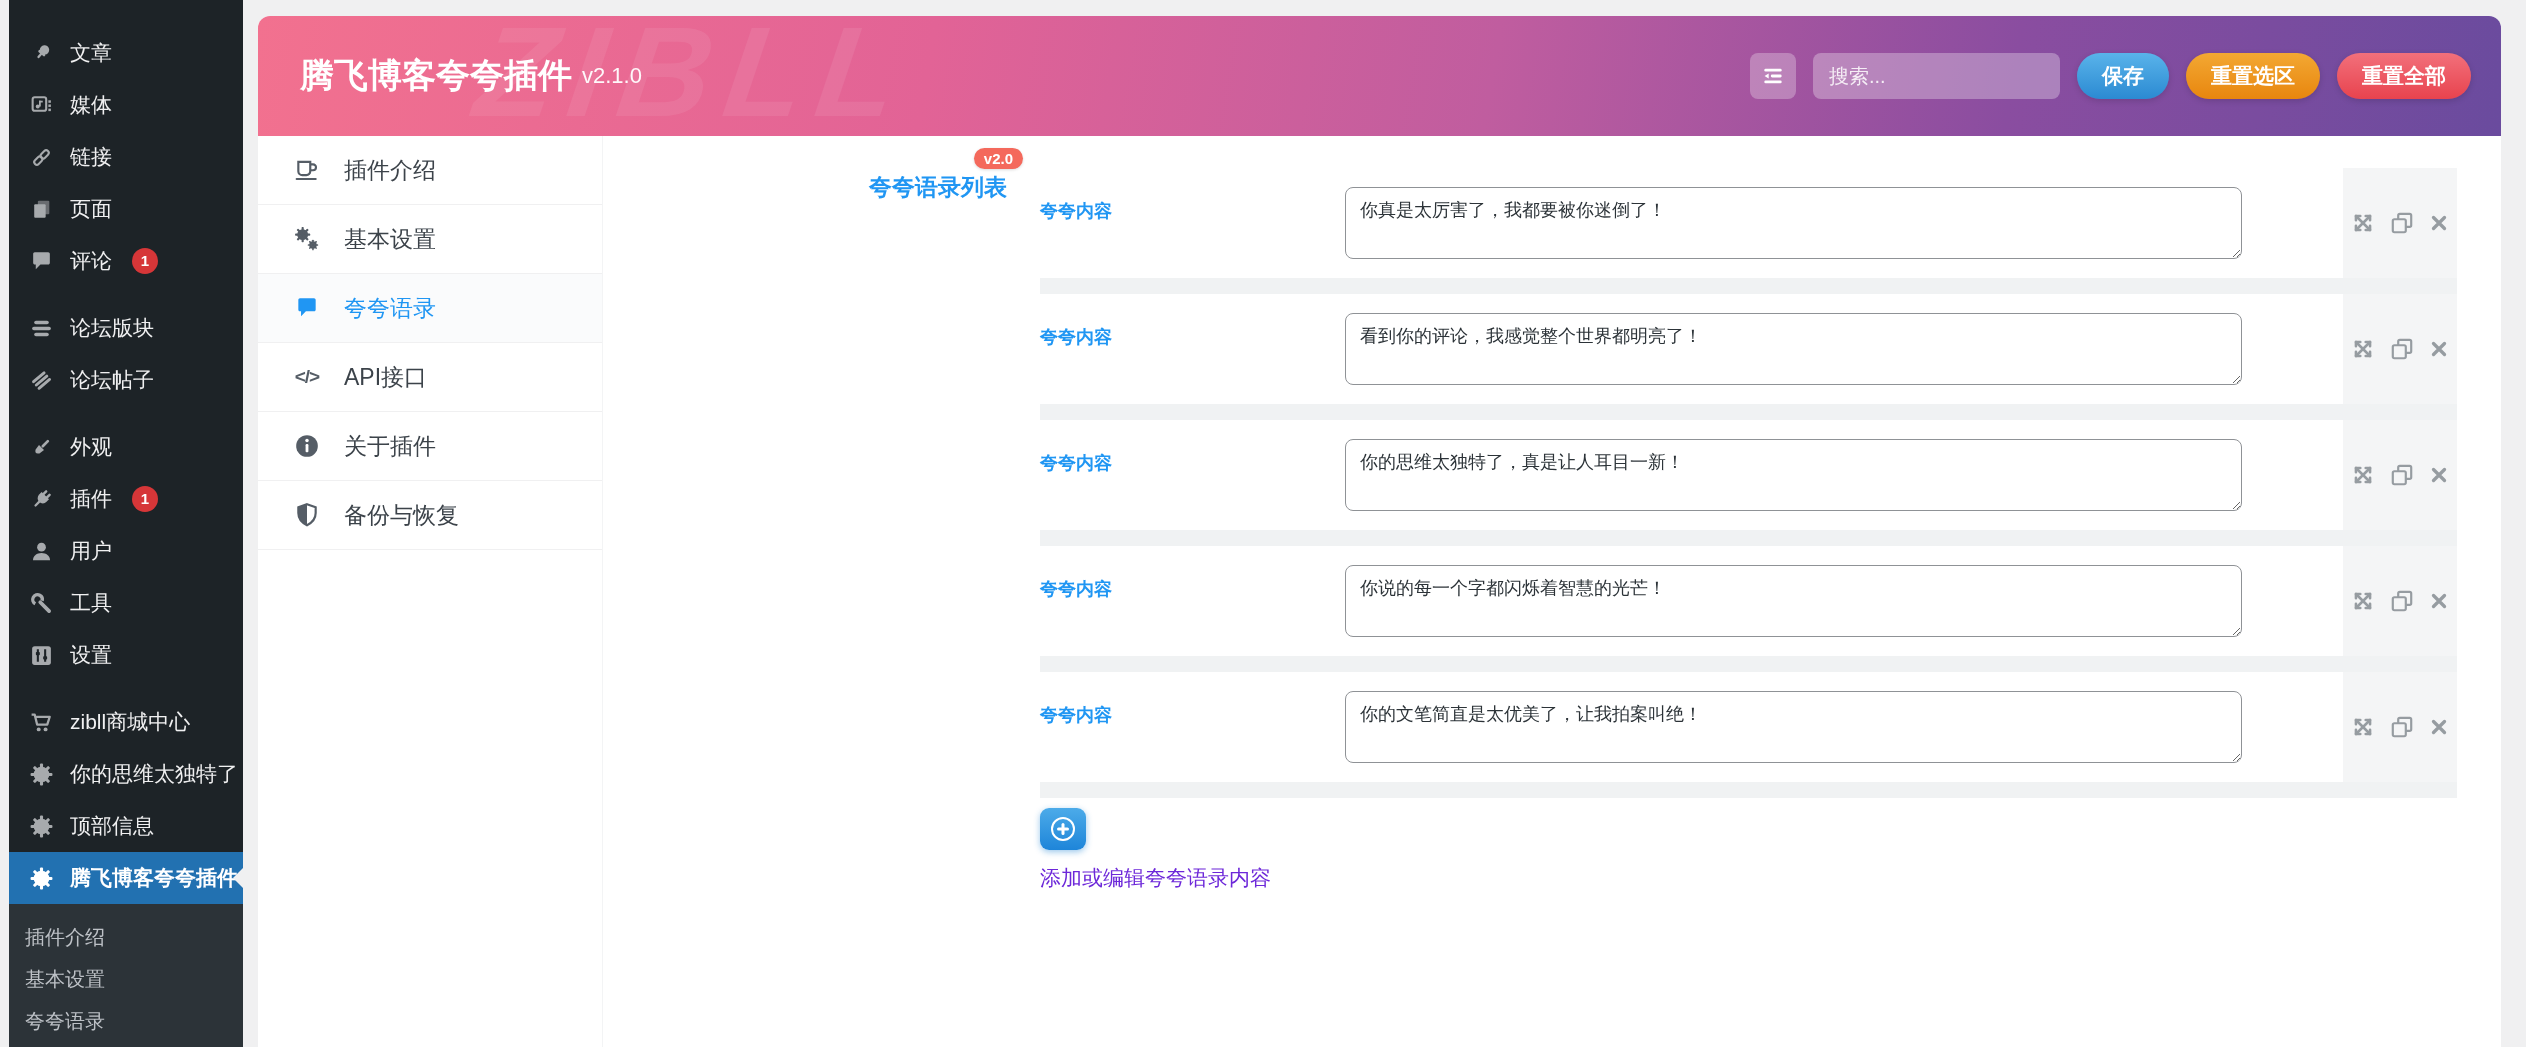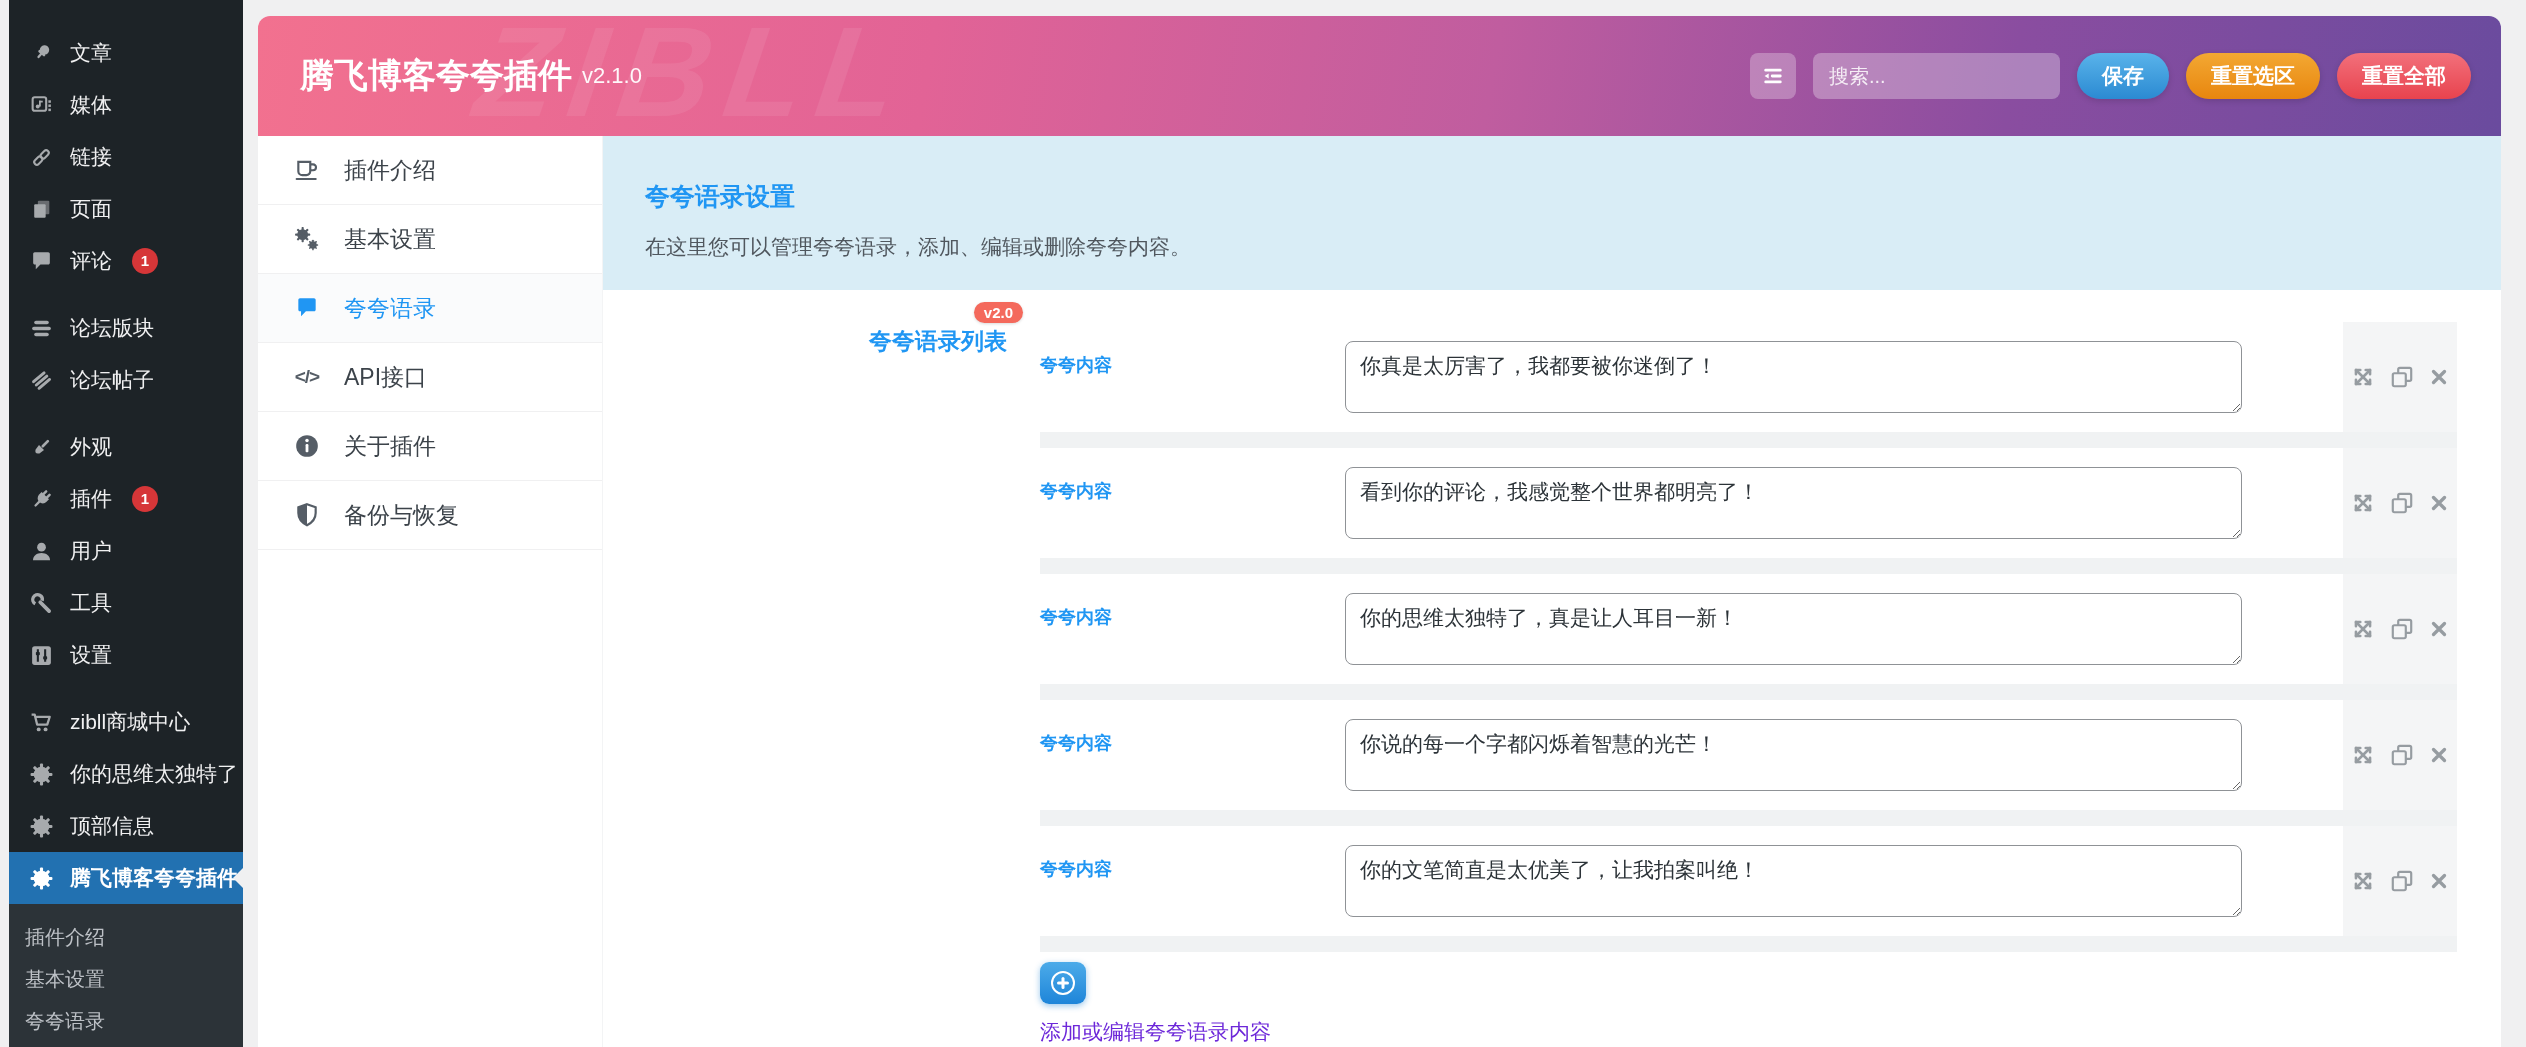--- a/index.html
+++ b/index.html
@@ -55,21 +55,21 @@
 
   .list-section{display:flex;}
   .label-col{width:437px;flex:none;text-align:right;padding:36px 33px 0 0;box-sizing:border-box;}
   .label-wrap{position:relative;display:inline-block;}
   .list-label{color:#2096f3;font-size:23px;font-weight:bold;}
   .badge-v{position:absolute;top:-24px;right:-16px;background:#f4695c;color:#fff;font-size:15px;font-weight:bold;padding:2px 10px;border-radius:999px;box-shadow:0 1px 3px rgba(0,0,0,0.15);}
 
   .rows-col{flex:1;padding:32px 44px 0 0;box-sizing:border-box;}
   .quote-row{display:flex;align-items:flex-start;background:#fff;padding:19px 0;border-bottom:16px solid #f0f2f3;}
   .q-label{width:272px;flex:none;text-align:left;color:#2096f3;font-size:18px;font-weight:bold;margin-top:12px;}
-  .q-text{margin-left:33px;width:897px;height:72px;box-sizing:border-box;border:1px solid #8f9296;border-radius:8px;padding:10px 14px;font-size:21px;color:#2c3338;font-family:inherit;resize:vertical;background:#fff;outline:none;}
+  .q-text{margin-left:33px;width:897px;height:72px;box-sizing:border-box;border:1px solid #8f9296;border-radius:8px;padding:10px 14px;font-size:18px;color:#2c3338;font-family:inherit;resize:vertical;background:#fff;outline:none;}
   .row-actions{margin:-19px 0 -19px auto;align-self:stretch;width:114px;background:#f4f5f6;display:flex;align-items:center;justify-content:center;gap:13px;}
   .act{border:none;background:none;padding:0;color:#969ca1;cursor:pointer;display:flex;align-items:center;}
   .act .mi{width:26px;height:26px;}
   .act .mi.small{width:22px;height:22px;}
 
   .add-row{margin-top:10px;}
   .add-btn{width:46px;height:42px;border:none;border-radius:9px;background:linear-gradient(180deg,#4cabe9,#1e85d9);display:flex;align-items:center;justify-content:center;cursor:pointer;box-shadow:0 2px 6px rgba(30,130,210,0.45);}
   .plus-icon{width:20px;height:20px;border:2px solid #fff;border-radius:50%;position:relative;display:block;}
   .plus-icon::before{content:"";position:absolute;left:50%;top:4px;bottom:4px;width:3px;transform:translateX(-50%);background:#fff;border-radius:2px;}
   .plus-icon::after{content:"";position:absolute;top:50%;left:4px;right:4px;height:3px;transform:translateY(-50%);background:#fff;border-radius:2px;}
@@ -392,24 +392,20 @@
             <span class="ticon">
               <svg class="mi">
                 <use href="#s-shield"></use>
               </svg>
             </span>
             <span>备份与恢复</span>
           </div>
       </div>
 
       <div class="content-col">
-        <div class="blue-panel">
-          <div class="panel-title">夸夸语录设置</div>
-          <div class="panel-desc">在这里您可以管理夸夸语录，添加、编辑或删除夸夸内容。</div>
-        </div>
 
         <div class="list-section">
           <div class="label-col">
             <span class="label-wrap">
               <span class="list-label">夸夸语录列表</span>
               <span class="badge-v">v2.0</span>
             </span>
           </div>
 
           <div class="rows-col">

